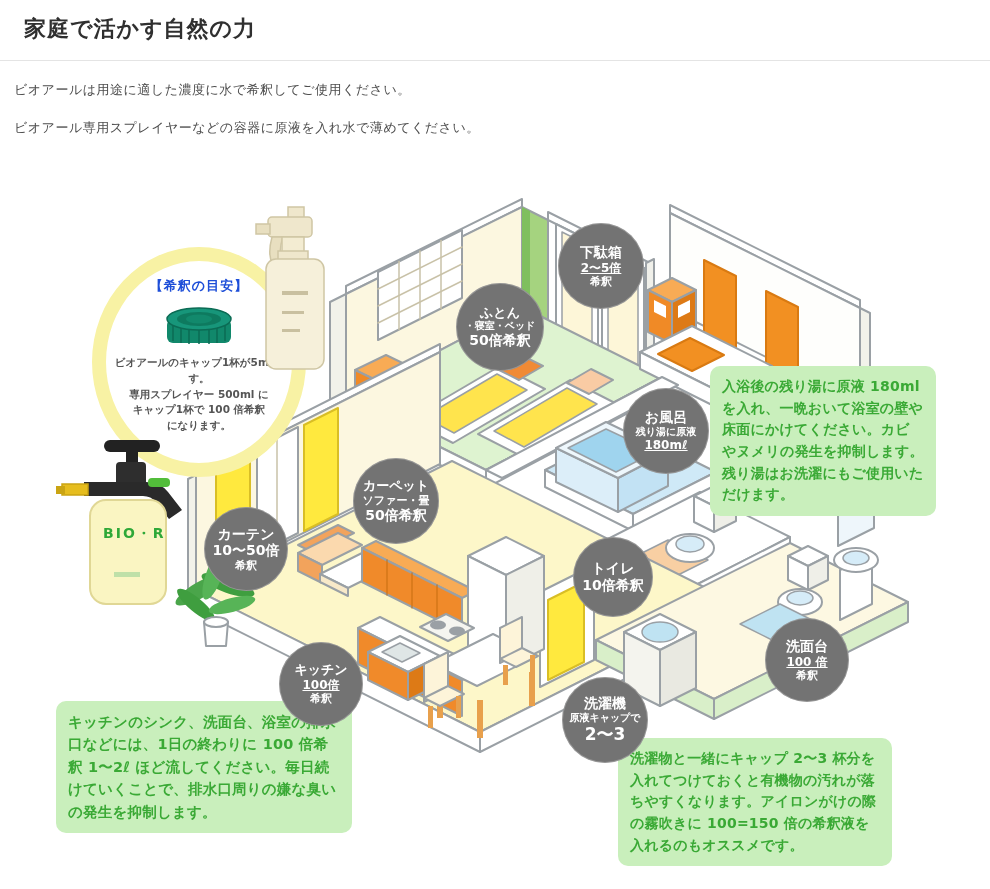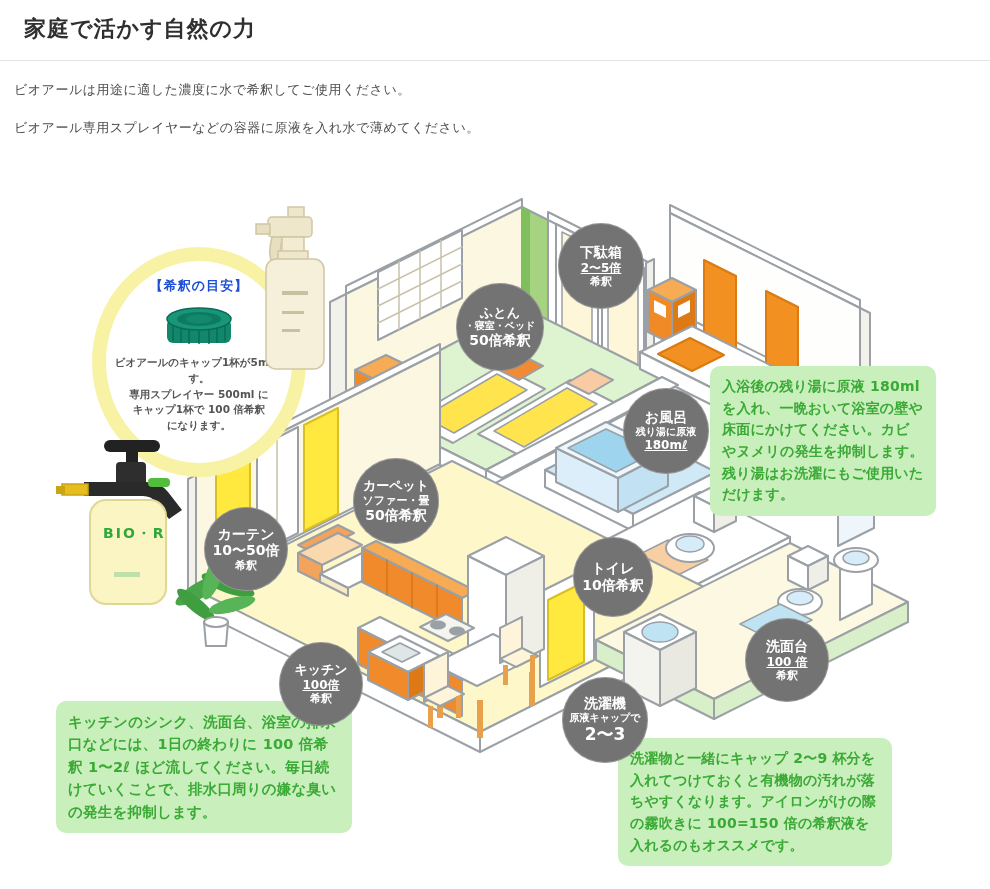--- a/index.html
+++ b/index.html
@@ -306,33 +306,33 @@
   </div>
   <div class="badge" style="left:204px;top:507px;width:84px;height:84px">
     <span class="s14">カーテン</span>
     <span class="s15">10〜50倍</span>
     <span class="s11">希釈</span>
   </div>
   <div class="badge" style="left:573px;top:537px;width:80px;height:80px">
     <span class="s15">トイレ</span>
     <span class="s14">10倍希釈</span>
   </div>
-  <div class="badge" style="left:745px;top:618px;width:84px;height:84px">
+  <div class="badge" style="left:765px;top:618px;width:84px;height:84px">
     <span class="s14">洗面台</span>
     <span class="s16">100 倍</span>
     <span class="s11">希釈</span>
   </div>
   <div class="badge" style="left:279px;top:642px;width:84px;height:84px">
     <span class="s13">キッチン</span>
     <span class="s16">100倍</span>
     <span class="s11">希釈</span>
   </div>
   <div class="badge" style="left:562px;top:677px;width:86px;height:86px">
     <span class="s14">洗濯機</span>
     <span class="s10">原液キャップで</span>
     <span class="s17">2〜3</span>
   </div>
 
   <div class="callout callout-bath">入浴後の残り湯に原液 180ml を入れ、一晩おいて浴室の壁や床面にかけてください。カビやヌメリの発生を抑制します。残り湯はお洗濯にもご使用いただけます。</div>
   <div class="callout callout-drain">キッチンのシンク、洗面台、浴室の排水口などには、1日の終わりに 100 倍希釈 1〜2ℓ ほど流してください。毎日続けていくことで、排水口周りの嫌な臭いの発生を抑制します。</div>
-  <div class="callout callout-laundry">洗濯物と一緒にキャップ 2〜9 杯分を入れてつけておくと有機物の汚れが落ちやすくなります。アイロンがけの際の霧吹きに 100=150 倍の希釈液を入れるのもオススメです。</div>
+  <div class="callout callout-laundry">洗濯物と一緒にキャップ 2〜3 杯分を入れてつけておくと有機物の汚れが落ちやすくなります。アイロンがけの際の霧吹きに 100=150 倍の希釈液を入れるのもオススメです。</div>
 
 </div>
 
 </body></html>

